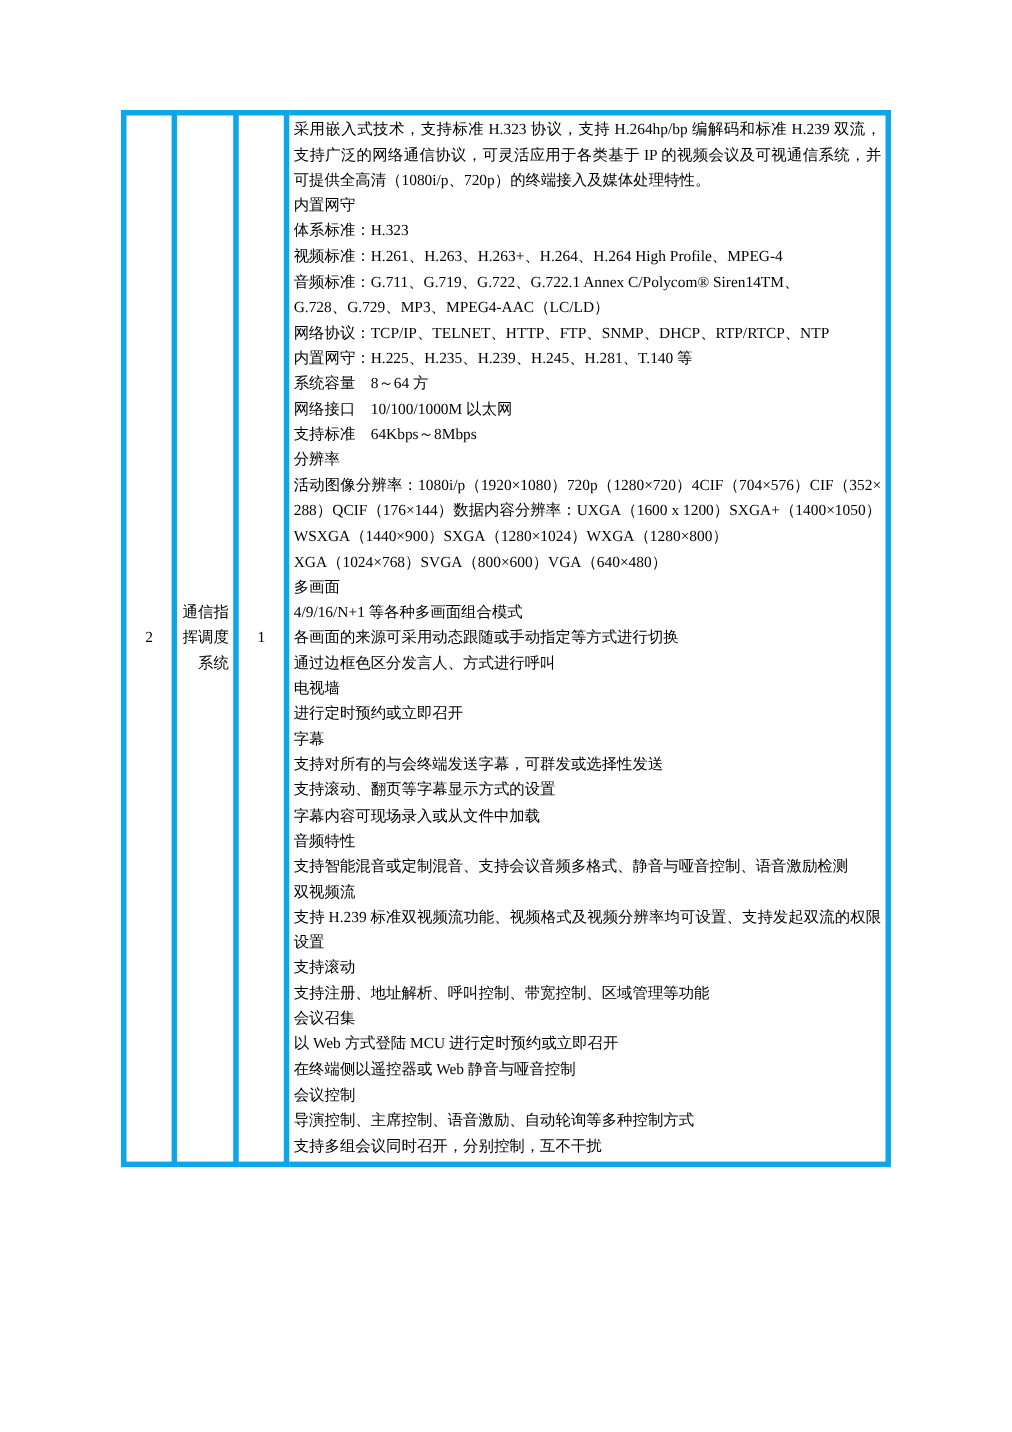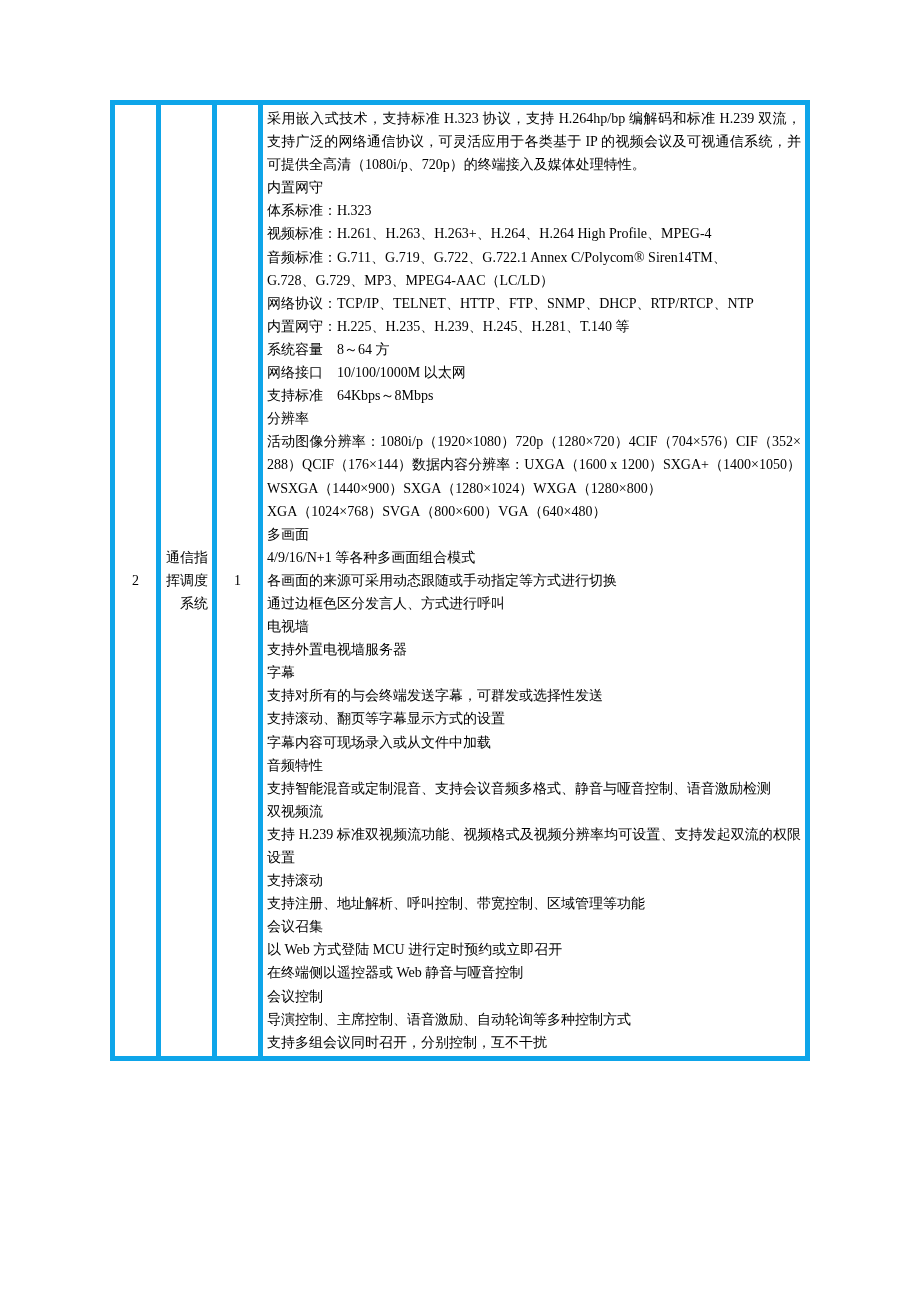--- a/index.html
+++ b/index.html
@@ -59,21 +59,21 @@
         <span class="line">网络接口　10/100/1000M 以太网</span>
         <span class="line">支持标准　64Kbps～8Mbps</span>
         <span class="line">分辨率</span>
         <span class="line">活动图像分辨率：1080i/p（1920×1080）720p（1280×720）4CIF（704×576）CIF（352×288）QCIF（176×144）数据内容分辨率：UXGA（1600 x 1200）SXGA+（1400×1050）WSXGA（1440×900）SXGA（1280×1024）WXGA（1280×800）</span>
         <span class="line">XGA（1024×768）SVGA（800×600）VGA（640×480）</span>
         <span class="line">多画面</span>
         <span class="line">4/9/16/N+1 等各种多画面组合模式</span>
         <span class="line">各画面的来源可采用动态跟随或手动指定等方式进行切换</span>
         <span class="line">通过边框色区分发言人、方式进行呼叫</span>
         <span class="line">电视墙</span>
-        <span class="line">支持外置电视墙服务器</span>
+        <span class="line">进行定时预约或立即召开</span>
         <span class="line">字幕</span>
         <span class="line">支持对所有的与会终端发送字幕，可群发或选择性发送</span>
         <span class="line">支持滚动、翻页等字幕显示方式的设置</span>
         <span class="line">字幕内容可现场录入或从文件中加载</span>
         <span class="line">音频特性</span>
         <span class="line">支持智能混音或定制混音、支持会议音频多格式、静音与哑音控制、语音激励检测</span>
         <span class="line">双视频流</span>
         <span class="line">支持 H.239 标准双视频流功能、视频格式及视频分辨率均可设置、支持发起双流的权限设置</span>
         <span class="line">支持滚动</span>
         <span class="line">支持注册、地址解析、呼叫控制、带宽控制、区域管理等功能</span>

